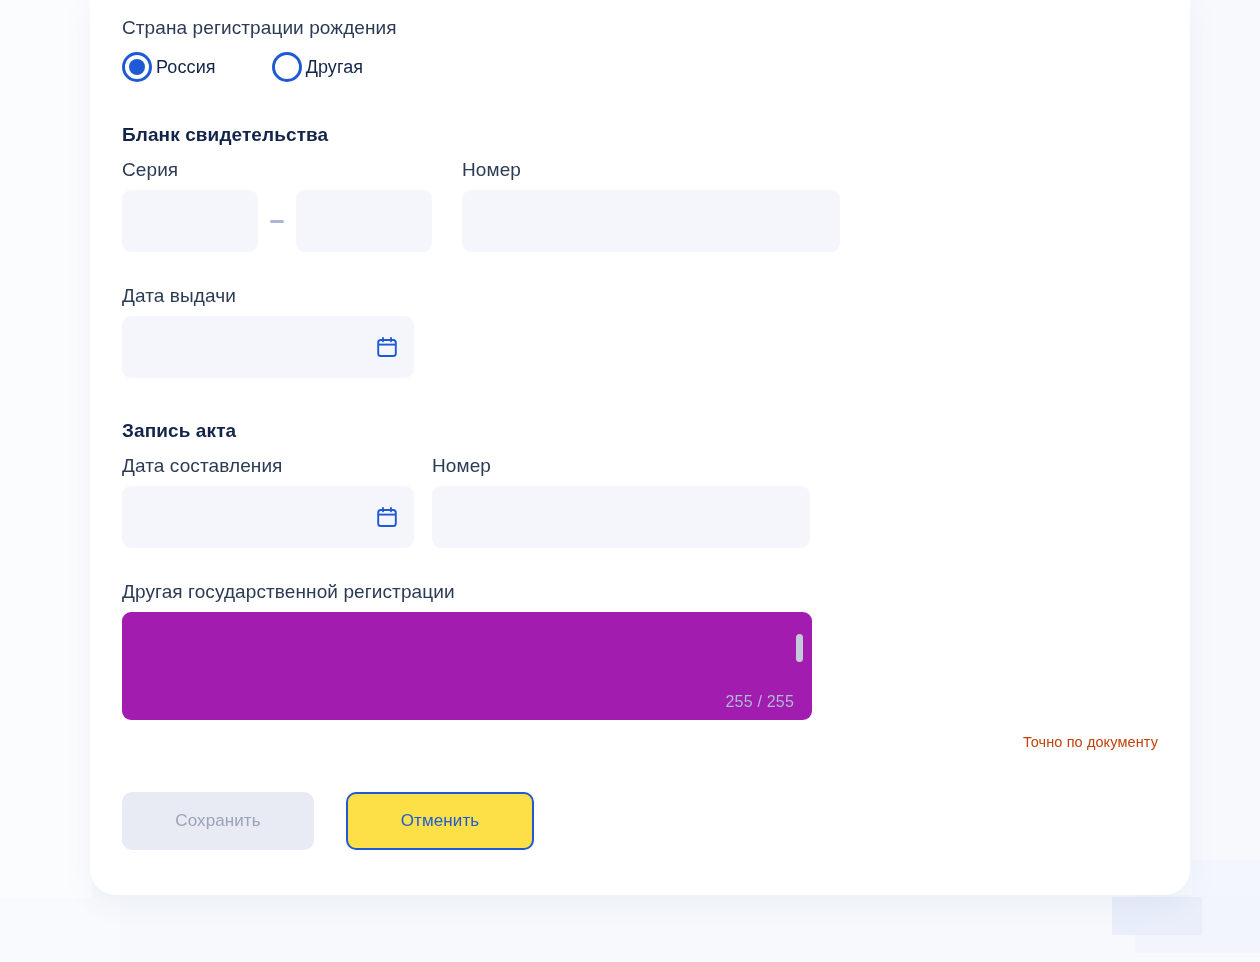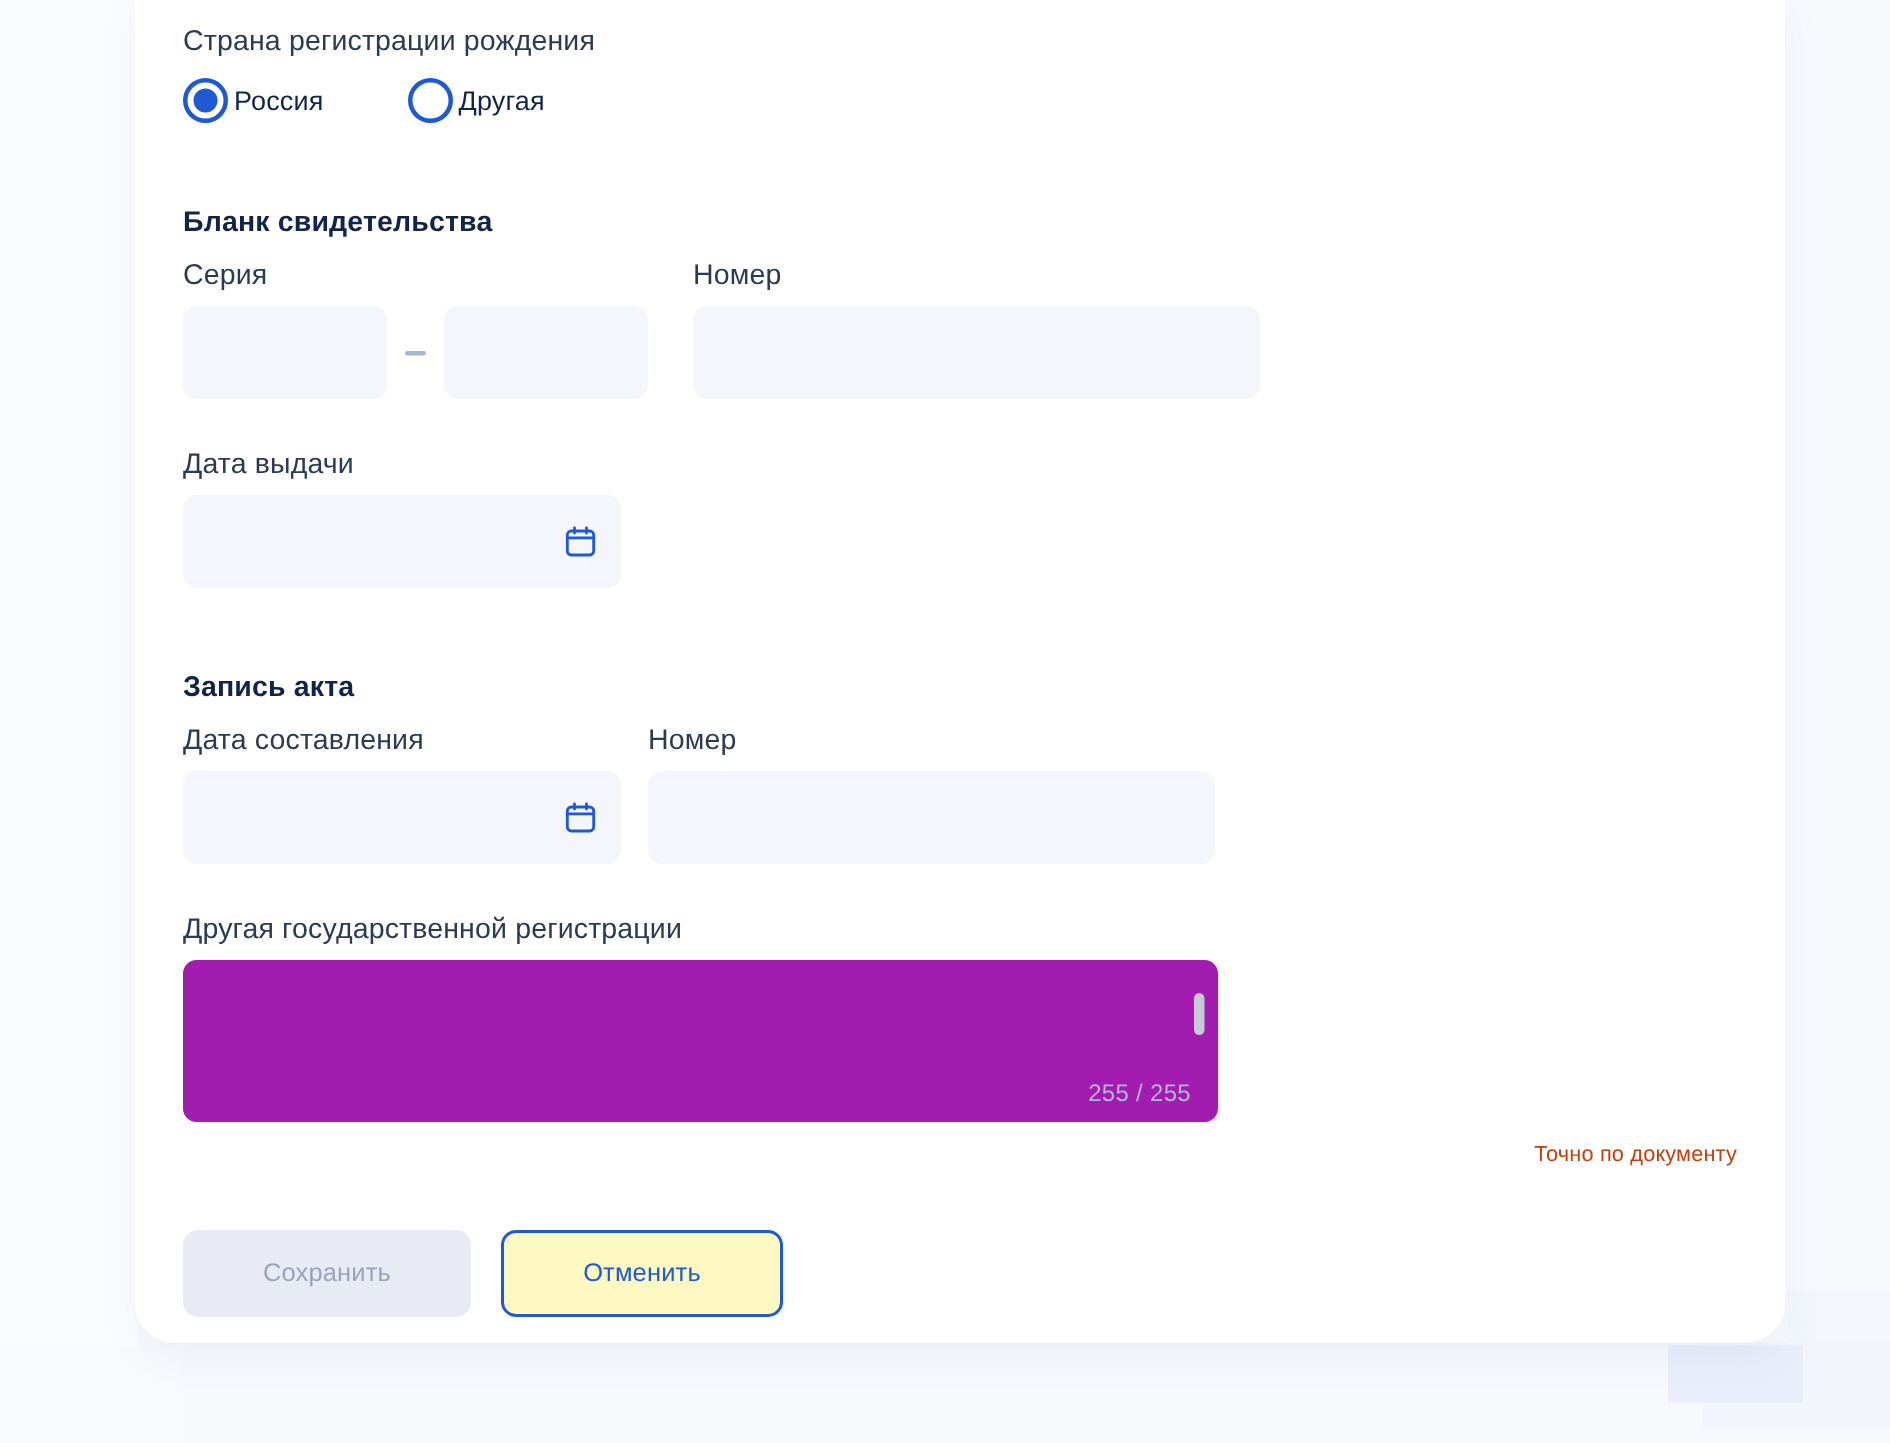--- a/index.html
+++ b/index.html
@@ -168,45 +168,45 @@
   }
   .char-counter {
     position: absolute;
     right: 18px; bottom: 9px;
     font-size: 16px;
     color: #aeb8d4;
     letter-spacing: 0.2px;
   }
 
   
-  .btn-row { display: flex; align-items: center; gap: 20px; margin-top: 42px; }
+  .btn-row { display: flex; align-items: center; gap: 32px; margin-top: 42px; }
   .btn {
     height: 58px;
     border-radius: 10px;
     font-size: 17px;
     font-family: inherit;
     letter-spacing: 0.1px;
     display: flex; align-items: center; justify-content: center;
     cursor: pointer;
     border: none;
   }
   .btn-save {
     width: 192px;
     background: #e8ebf4;
     color: #9aa3b8;
     cursor: default;
   }
   .btn-cancel {
     width: 188px;
-    background: #fef9c3;
+    background: #fde047;
     color: #1f5ad4;
     border: 2.5px solid #1f5ad4;
   }
   .mt-2 { margin-top: 34px; }
-  .mt-3 { margin-top: 56px; }
+  .mt-3 { margin-top: 42px; }
   .gap-col { margin-left: 24px; }
 </style>
 </head>
 <body>
 
 <div class="bg-layer">
   <div class="bg-shape-a"></div>
   <div class="bg-shape-e"></div>
   <div class="bg-shape-d"></div>
   <div class="bg-shape-b"></div>

